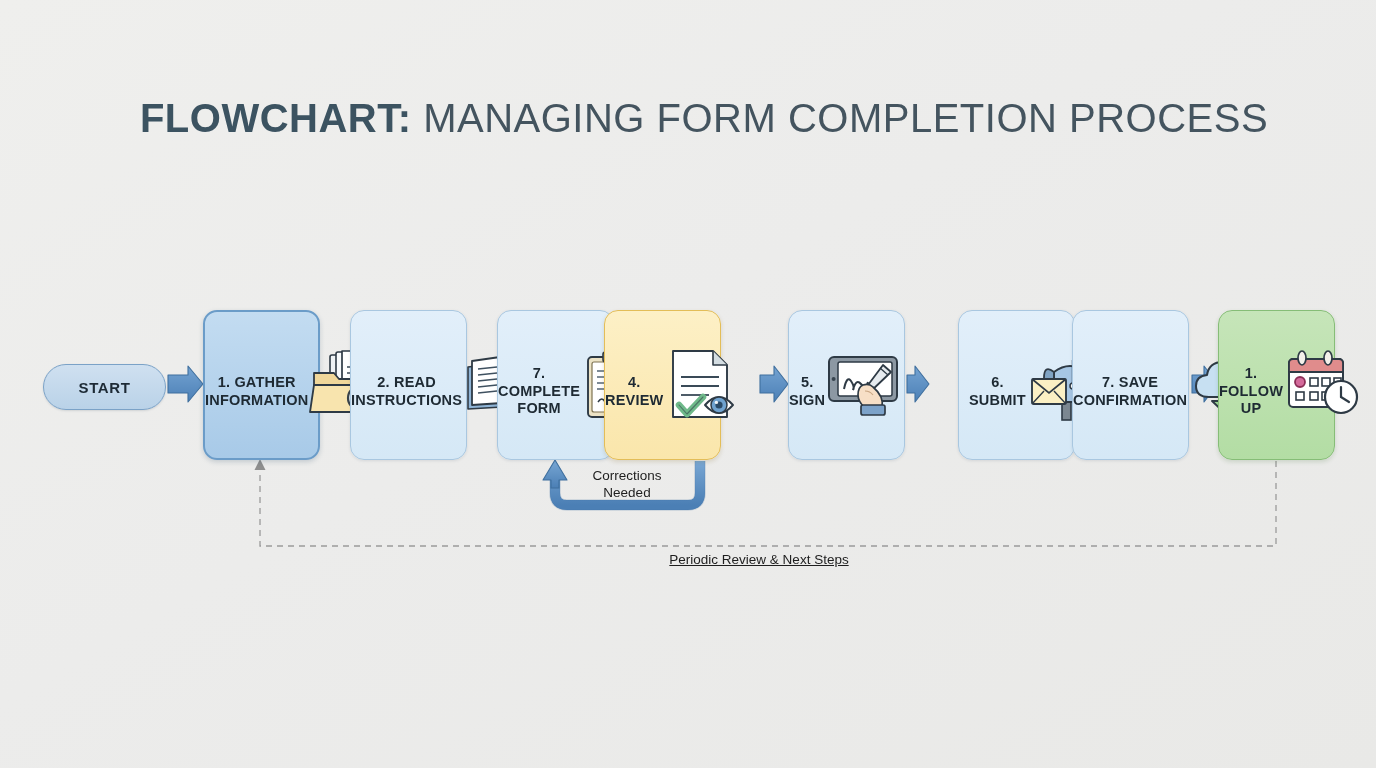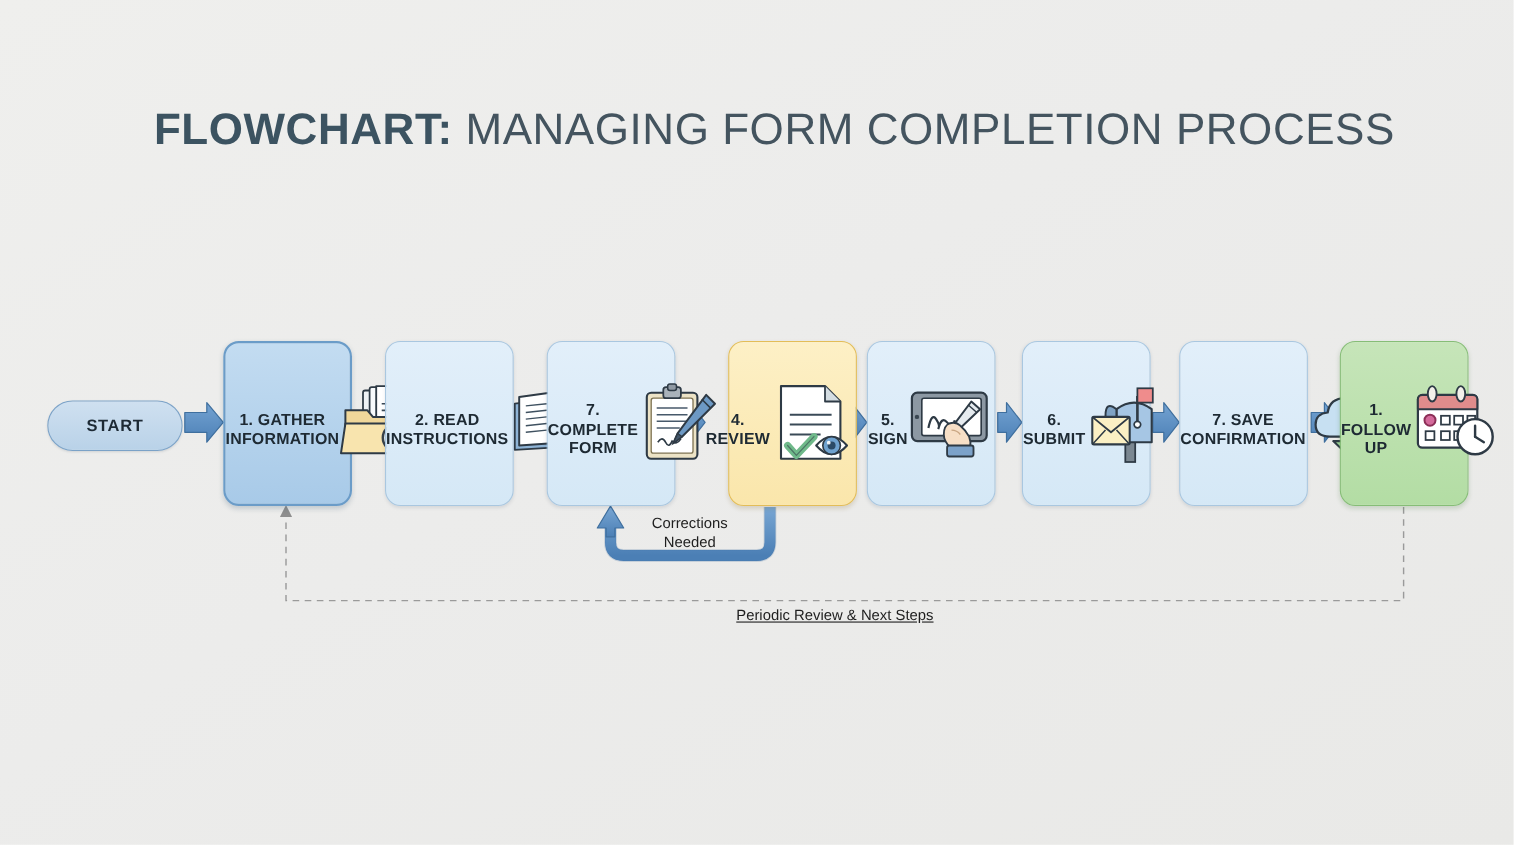--- a/index.html
+++ b/index.html
@@ -99,23 +99,23 @@
   }
   .step.accent-green {
     background: linear-gradient(180deg, #c6e5b9 0%, #b3dda4 100%);
     border: 1.8px solid #86bd77;
     box-shadow: 0 2px 4px rgba(60,110,50,.18);
   }
 
   #step-1 { left: 203px; }
   #step-2 { left: 350px; }
   #step-3 { left: 497px; }
-  #step-4 { left: 662px; justify-content: flex-end; }
+  #step-4 { left: 604px; }
   #step-5 { left: 788px; }
-  #step-6 { left: 929px; }
+  #step-6 { left: 958px; padding-left: 10px; }
   #step-7 { left: 1072px; }
   #step-8 { left: 1218px; }
 
   
   .edge-label {
     position: absolute;
     text-align: center;
     color: #1e1e1e;
     font-size: 13.5px;
     line-height: 17px;

